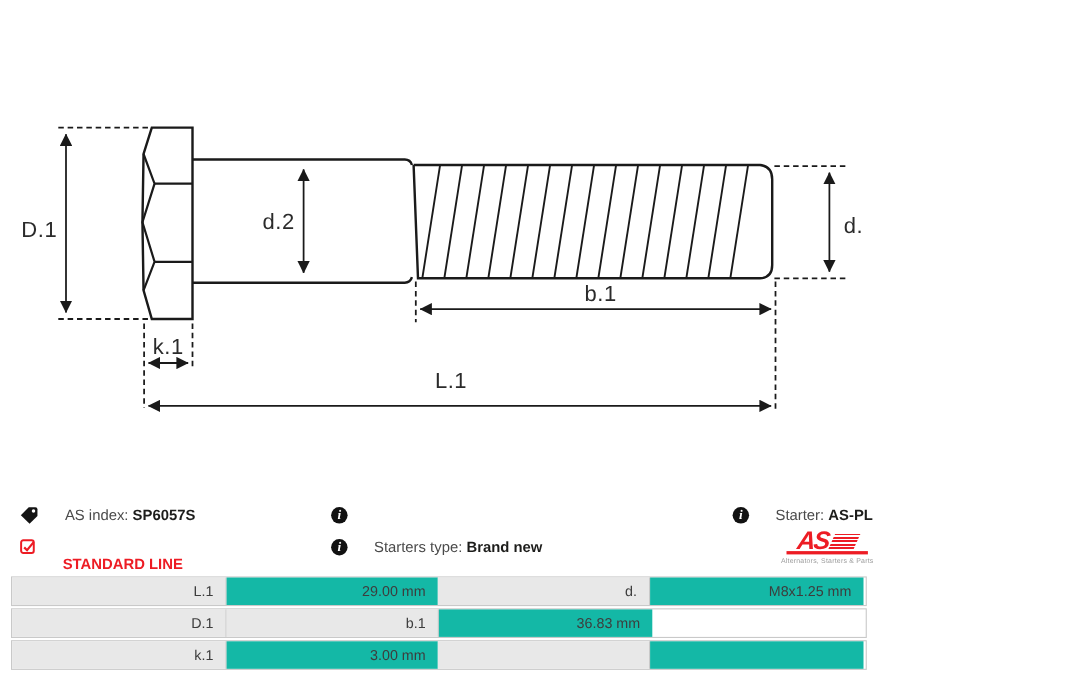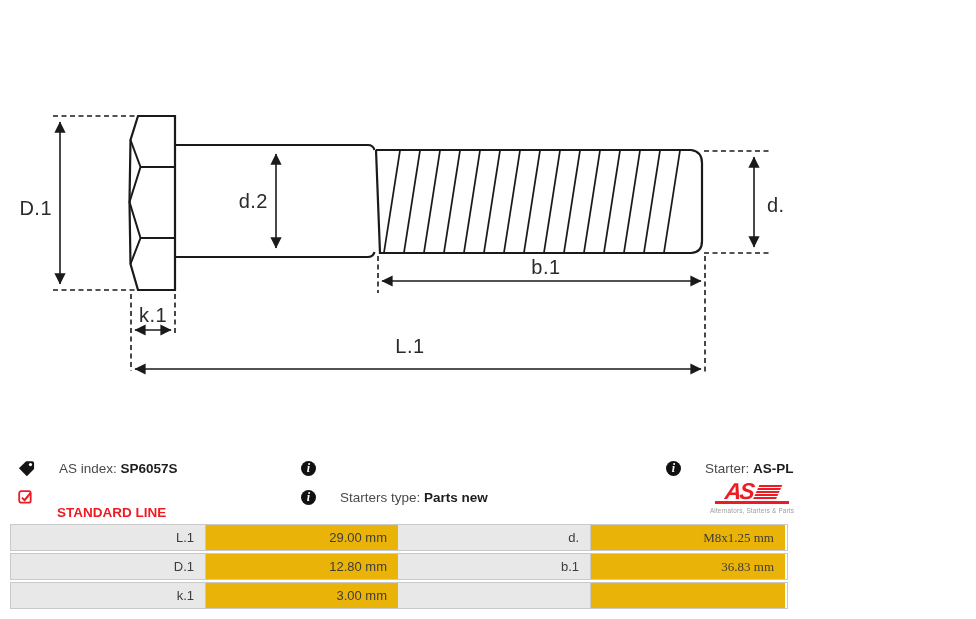--- a/index.html
+++ b/index.html
@@ -29,22 +29,22 @@
   .logo-stripes { width:23px; height:15px; margin-left:3px; transform:skewX(-24deg);
     background:repeating-linear-gradient(to bottom, #ed1c24 0 1.8px, transparent 1.8px 3.1px); }
   .logo-bar { width:74px; height:2.5px; background:#ed1c24; margin-top:1px; }
   .logo-tagline { font-size:6.3px; color:#9b9b9b; margin-top:3px; white-space:nowrap; letter-spacing:0.2px; }
 
   
   .spec-table { position:absolute; left:10px; top:524px; width:778px; }
   .spec-row { display:flex; border:1px solid #c9c9c9; background:#ffffff; margin-bottom:2px; height:27px; }
   .spec-cell { line-height:25px; font-size:13px; color:#3d3d3d; text-align:right; padding-right:11px; overflow:hidden; }
   .spec-cell.lbl { background:#e8e8e8; border-right:1px solid #c9c9c9; }
-  .spec-cell.val { background:#eab308; }
-  .w1 { width:195px; } .w2 { width:192px; } .w3 { width:193px; border-right:1px solid #c9c9c9; } .w4 { width:194px;font-family:Liberation Serif, serif; }
+  .spec-cell.val { background:#14b8a6; }
+  .w1 { width:195px; } .w2 { width:192px; } .w3 { width:193px; border-right:1px solid #c9c9c9; } .w4 { width:194px; }
 </style>
 </head>
 <body>
 
 <div class="page">
 
   <svg class="drawing-svg" viewBox="0 0 800 400" xmlns="http://www.w3.org/2000/svg">
     <defs>
       <marker id="arr" viewBox="0 0 10 10" refX="9.5" refY="5" markerWidth="7" markerHeight="7" orient="auto-start-reverse">
         <path d="M0,0 L10,5 L0,10 Z" fill="#1a1a1a"></path>
@@ -172,42 +172,41 @@
   <div class="info-item" style="left:18px; top:489px;">
     <svg width="15" height="15" viewBox="0 0 15 15">
       <rect x="1.2" y="1.2" width="11.5" height="11.5" rx="2" fill="none" stroke="#ed1c24" stroke-width="1.8"></rect>
       <path d="M4,7.6 L6.6,10.2 L12.6,2.8" fill="none" stroke="#ed1c24" stroke-width="2"></path>
     </svg>
     <span class="red-text">STANDARD LINE</span>
   </div>
 
   <div class="info-item" style="left:301px; top:489px;">
     <span class="info-icon">i</span>
-    <span><span>Starters type:</span>&nbsp;<b>Parts new</b></span>
+    <span><span>Starters type:</span>&nbsp;<b>Brand new</b></span>
   </div>
 
   <div class="logo">
     <div class="logo-top">
       <span class="logo-as">AS</span>
       <span class="logo-stripes"></span>
     </div>
     <div class="logo-bar"></div>
     <div class="logo-tagline">Alternators, Starters &amp; Parts</div>
   </div>
 
   <div class="spec-table">
     <div class="spec-row">
       <div class="spec-cell lbl w1">L.1</div>
       <div class="spec-cell val w2">29.00 mm</div>
       <div class="spec-cell lbl w3">d.</div>
       <div class="spec-cell val w4">M8x1.25 mm</div>
     </div>
     <div class="spec-row">
       <div class="spec-cell lbl w1">D.1</div>
-      <div class="spec-cell val w2">12.80 mm</div>
       <div class="spec-cell lbl w3">b.1</div>
       <div class="spec-cell val w4">36.83 mm</div>
     </div>
     <div class="spec-row">
       <div class="spec-cell lbl w1">k.1</div>
       <div class="spec-cell val w2">3.00 mm</div>
       <div class="spec-cell lbl w3"></div>
       <div class="spec-cell val w4"></div>
     </div>
   </div>

